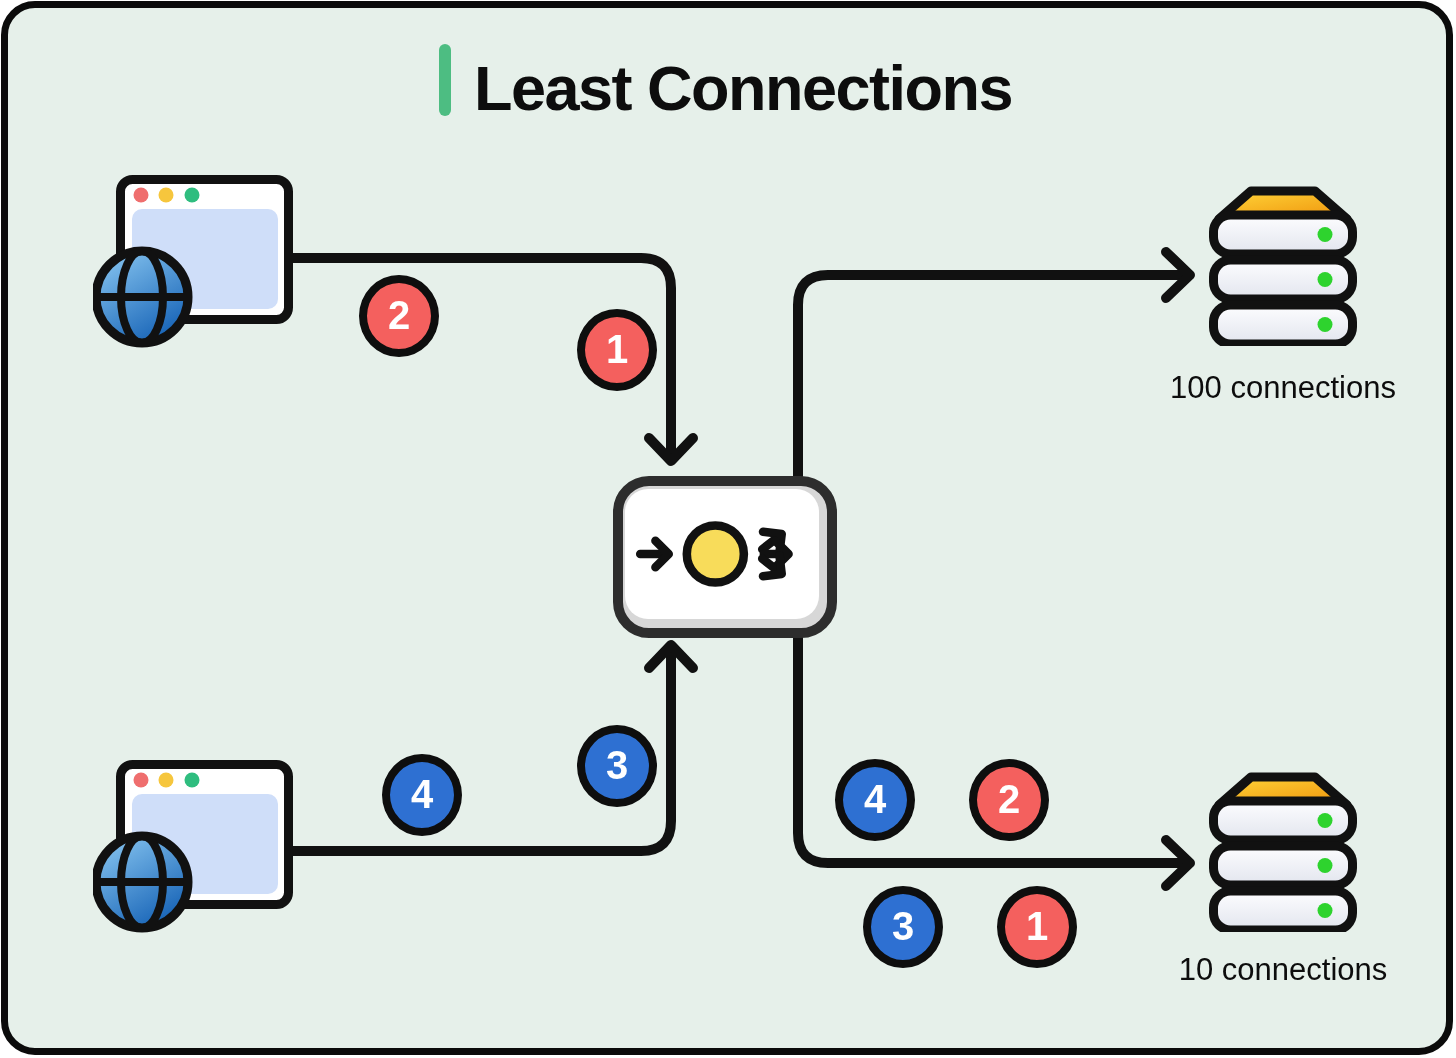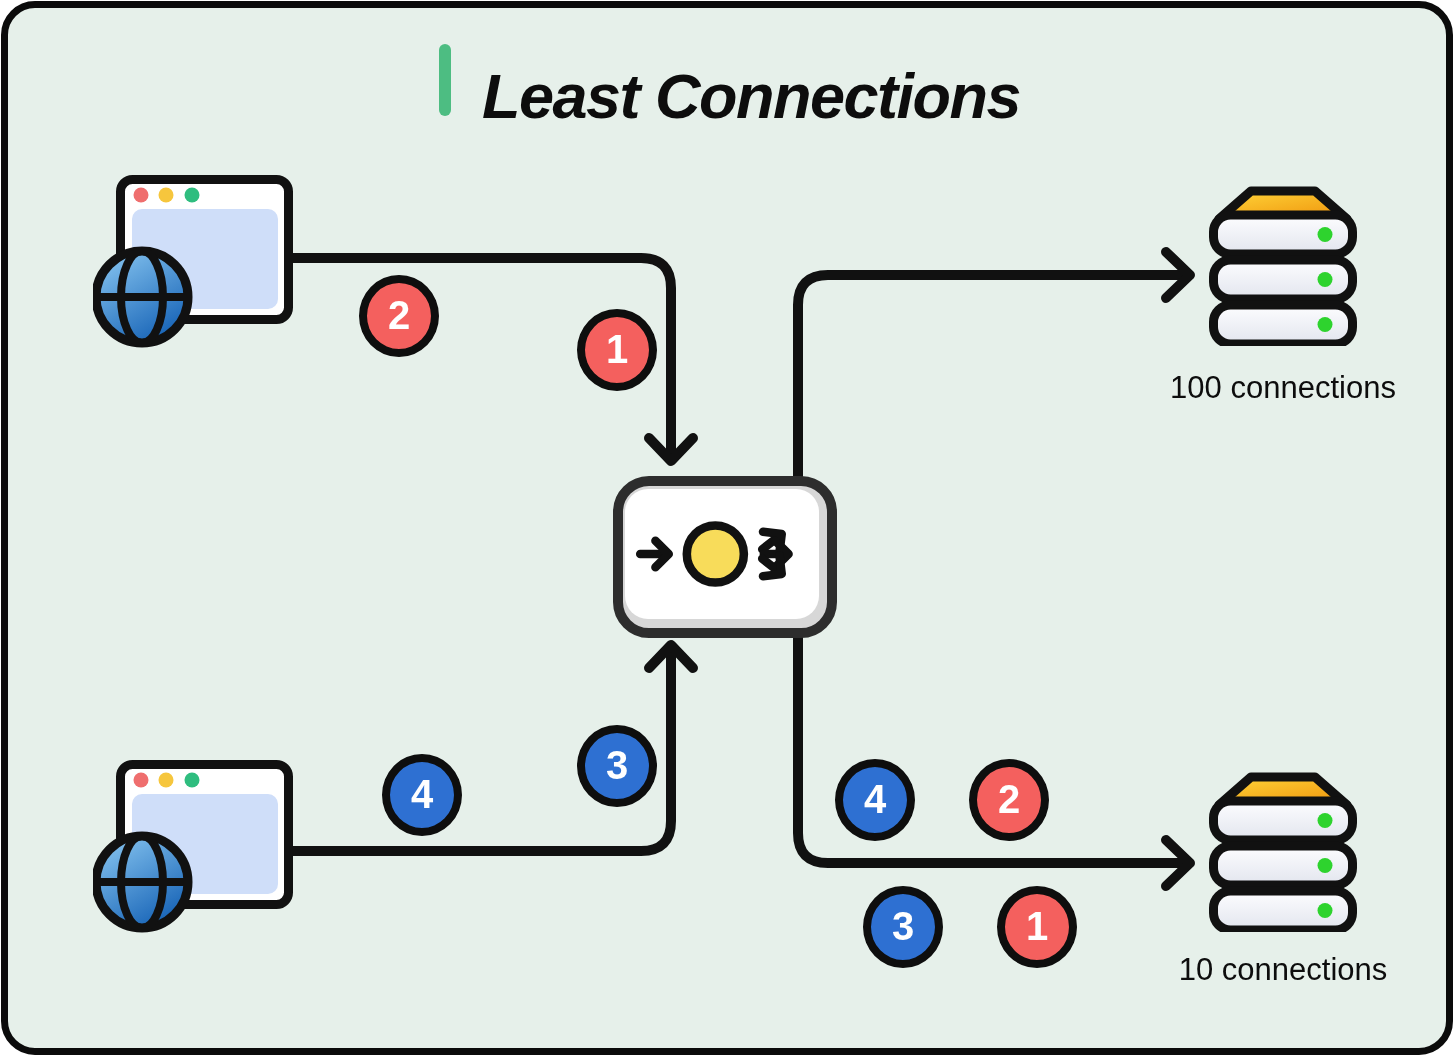--- a/index.html
+++ b/index.html
@@ -19,24 +19,23 @@
   
   .title-row {
     position:absolute; left:431px; top:36px;
     display:flex; align-items:stretch; gap:15px;
   }
   .accent-bar {
     width:12px; height:72px; border-radius:6px;
     background:#4dbd82;
   }
   .page-title {
-    margin:16px; font-size:63px; line-height:72px;
+    margin:8px; font-size:63px; line-height:72px;
     font-weight:bold; letter-spacing:-1.5px; color:#0d0d0d;
     white-space:nowrap;
-    font-style:italic;
   }
   
   .wires { position:absolute; left:0; top:0; }
   
   .client { position:absolute; width:200px; height:175px; }
   .client.top    { left:85px;  top:167px; }
   .client.bottom { left:85px;  top:752px; }
   
   .lb {
     position:absolute; left:605px; top:468px;

